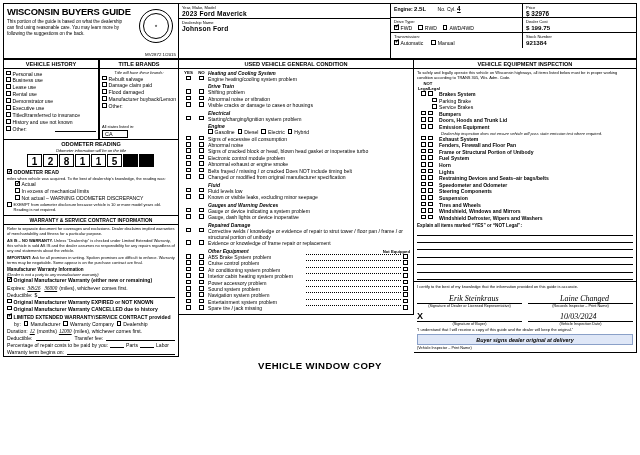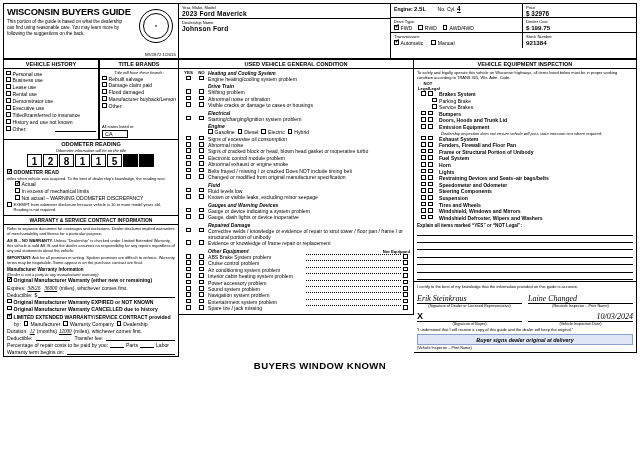--- a/index.html
+++ b/index.html
@@ -97,21 +97,21 @@
 
   .dotline { flex:1; border-bottom:1px dotted #000; margin:0 2px 1.3px 2px; }
 
   
   .eqline { display:flex; align-items:flex-start; line-height:6.6px; }
   .eqline .lg { width:22px; flex:none; display:flex; justify-content:center; }
   .eqline .t { flex:1; font-weight:bold; }
   .eqlines .wl { border-bottom:0.8px solid #000; height:7.4px; }
 
   
-  .sig { font-family:"Liberation Serif", serif; font-size:8px; }
+  .sig { font-family:"Liberation Serif", serif; font-size:8px;margin-left:32px; }
   .hand { font-family:"Liberation Serif", serif; font-style:italic; }
   .bluebar {
     background:#dfe7f7; border:1px solid #8aa0c8; font-style:italic;
     font-weight:bold; text-align:center; padding:1.5px 0; font-size:5.4px;
   }
   .footer {
     text-align:center; font-weight:bold; font-size:9.6px; letter-spacing:0.4px;
     margin-top:3px;
   }
   .underlabel { font-size:3.8px; text-align:center; }
@@ -845,32 +845,32 @@
             <div style="flex:1;" class="underlabel">(Signature of Dealer or Licensed Representative)</div>
             <div style="width:6px;"></div>
             <div style="flex:1;" class="underlabel">(Records Inspector – Print Name)</div>
           </div>
 
           <div class="row" style="margin-top:3px;align-items:flex-end;">
             <div style="flex:1;border-bottom:0.8px solid #000;">
               <span class="x-big">X</span>
             </div>
             <div style="width:6px;"></div>
-            <div style="flex:1;border-bottom:0.8px solid #000;text-align:right;">
+            <div style="flex:1;border-bottom:0.8px solid #000;text-align:left;">
               <span class="sig hand">10/03/2024</span>
             </div>
           </div>
           <div class="row">
             <div style="flex:1;" class="underlabel">(Signature of Buyer)</div>
             <div style="width:6px;"></div>
             <div style="flex:1;" class="underlabel">(Vehicle Inspection Date)</div>
           </div>
 
           <div class="tinytext" style="margin-top:1px;">“I understand that I will receive a copy of this guide and the dealer will keep the original.”</div>
           <div class="bluebar" style="margin-top:2px;">Buyer signs dealer original at delivery</div>
           <div class="underlabel" style="text-align:left;margin-top:1px;">(Vehicle Inspector – Print Name)</div>
         </div>
       </div>
     </div>
   </div>
 
-  <div class="footer">BUYERS WINDOW KNOWN</div>
+  <div class="footer">VEHICLE WINDOW COPY</div>
 </div>
 
 </body></html>

